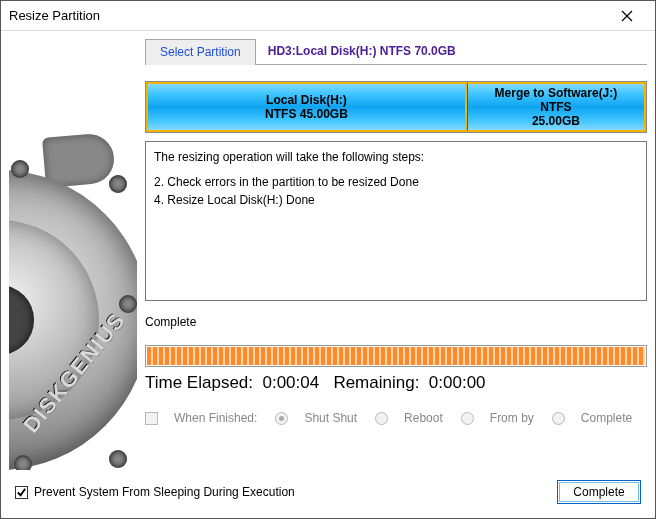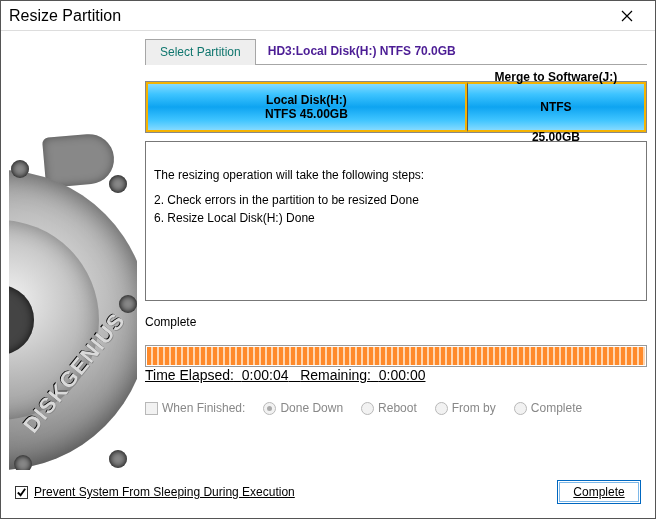--- a/index.html
+++ b/index.html
@@ -1,52 +1,52 @@
 <!DOCTYPE html>
 <html><head>
 <meta charset="utf-8">
 <style>
   * { box-sizing: border-box; margin: 0; padding: 0; }
   body { font-family: "Segoe UI", Tahoma, sans-serif; font-size: 12px; background: #fff; color: #000; }
   .window { width: 656px; height: 519px; border: 1px solid #555; display: flex; flex-direction: column; background: #fff; }
   .titlebar { height: 30px; display: flex; align-items: center; padding: 0 8px; border-bottom: 1px solid #ddd; }
-  .titlebar-title { flex: 1; font-size: 16px; }
+  .titlebar-title { flex: 1; font-size: 13px; }
   .close-btn { width: 40px; height: 28px; display:flex; align-items:center; justify-content:center; font-size:16px; cursor:pointer; }
   .close-btn svg { width:12px; height:12px; stroke:#000; stroke-width:1.2; }
   .body { flex:1; display:flex; padding: 7px 8px 0 8px; gap:8px; }
   .side-image { width:128px; flex:none; display:flex; align-items:flex-end; justify-content:center; }
   .disk-art { width:128px; height:370px; position:relative; overflow:hidden; }
   .disk-circle { position:absolute; border-radius:50%; }
   .d1 { width:300px; height:300px; left:-160px; top:70px; background: radial-gradient(circle at 60% 40%, #e8e8e8 0%, #bfbfbf 30%, #8d8d8d 60%, #5a5a5a 100%); box-shadow: inset 0 0 30px rgba(0,0,0,.5); }
   .d2 { width:200px; height:200px; left:-110px; top:120px; background: radial-gradient(circle at 55% 40%, #f1f1f1 0%, #cfcfcf 30%, #9e9e9e 70%, #6d6d6d 100%); box-shadow: inset 0 0 20px rgba(0,0,0,.3); }
   .d3 { width:70px; height:70px; left:-45px; top:185px; background:#444; box-shadow: inset 0 0 10px rgba(0,0,0,.8); }
   .screw { width:18px; height:18px; background:#888; border-radius:50%; box-shadow: inset 0 0 6px #000; position:absolute; }
   .s1 { left:2px; top:60px; } .s2 { left:100px; top:75px; } .s3 { left:110px; top:195px; } .s4 { left:5px; top:355px; } .s5 { left:100px; top:350px;}
   .bracket { position:absolute; left:35px; top:35px; width:70px; height:50px; background:#888; border-radius:10px 40px 40px 10px; transform:rotate(-5deg); box-shadow: inset 0 0 10px rgba(0,0,0,.4);}
   .brand { position:absolute; left:-8px; top:260px; font-weight:900; font-size:22px; color:#d9d9d9; letter-spacing:1px; transform:rotate(-51deg); text-shadow:0 1px 0 #888, 0 -1px 0 #000; }
   .main { flex:1; display:flex; flex-direction:column; }
   .tabrow { display:flex; align-items:center; border-bottom:1px solid #a6a6a6; }
-  .tab { padding:5px 14px 6px; color:#0f766e; border:1px solid #a6a6a6; border-bottom:none; background:#eee; position:relative; top:1px; font-size:12px; }
+  .tab { padding:5px 14px 6px; color:#1d4ed8; border:1px solid #a6a6a6; border-bottom:none; background:#eee; position:relative; top:1px; font-size:12px; }
   .tabdesc { padding:0 0 0 12px; color:#4c1d95; font-weight:600; font-size:12px; }
   .partbar { margin-top:16px; height:52px; border:1px solid #888; display:flex; }
   .partseg { display:flex; flex-direction:column; align-items:center; justify-content:center; font-size:12px; font-weight:600; background: linear-gradient(to bottom, #84daff 0%, #3ec4ff 22%, #0ea4f1 50%, #3ec4ff 78%, #84daff 100%); }
-  .partseg + .partseg { border-left:1px solid #555;gap:16px; }
+  .partseg + .partseg { border-left:1px solid #555; }
   .seg0 { flex:45; border:2px solid #f5b300; }
   .seg1 { flex:25; border:2px solid #f5b300; }
-  .steps { margin-top:8px; border:1px solid #777; padding:24px 8px; height:160px; font-size:12px; line-height:1.55; background:#fff; }
+  .steps { margin-top:8px; border:1px solid #777; padding:6px 8px; height:160px; font-size:12px; line-height:1.55; background:#fff; }
   .status-label { margin-top:14px; font-size:12px; }
   .progress-wrap { margin-top:16px; height:22px; border:1px solid #999; padding:1px; background:#fff; }
   .progress-fill { height:100%; background: repeating-linear-gradient(90deg, #ff8a2a 0 4px, #ffd6b0 4px 6px); }
-  .times { font-size:14px;text-decoration:underline; }
+  .times { margin-top:6px; font-size:17px; }
   .opts { margin-top:18px; display:flex; align-items:center; gap:18px; font-size:12px; color:#888; }
-  .opts label, .opts span { display:flex; align-items:center; gap:4px; }
+  .opts label, .opts span { display:flex; align-items:center; gap:16px; }
   .chk-dis { width:13px; height:13px; border:1px solid #b8b8b8; background:#f2f2f2; display:inline-block; }
   .rad-dis { width:13px; height:13px; border:1px solid #b8b8b8; border-radius:50%; background:#f2f2f2; display:inline-block; position:relative; }
   .rad-dis.sel::after { content:""; position:absolute; width:5px; height:5px; background:#aaa; border-radius:50%; top:3px; left:3px; }
-  .footer { display:flex; align-items:center; padding:10px 14px 14px 14px; gap:12px;text-decoration:underline; }
+  .footer { display:flex; align-items:center; padding:10px 14px 14px 14px; gap:12px; }
   .footer-chk { display:flex; align-items:center; gap:6px; font-size:12px; flex:1; }
   .chk-live { width:13px; height:13px; border:1px solid #333; background:#fff; display:inline-flex; align-items:center; justify-content:center; }
   .chk-live svg { width:11px; height:11px; stroke:#000; stroke-width:2; fill:none; }
   .btn { min-width:84px; padding:4px 12px; border:1px solid #0067c0; background:#fff; font-size:12px; cursor:pointer; outline:1px solid #7eb8e8; outline-offset:-3px;}
 </style>
 </head>
 <body>
 
 <div class="window">
   <div class="titlebar">
@@ -89,21 +89,21 @@
           <div>Merge to Software(J:)</div>
           <div>NTFS</div>
           <div>25.00GB</div>
         </div>
       </div>
 
       <div class="steps">
         <div>The resizing operation will take the following steps:</div>
         <div style="height:6px"></div>
         <div>2. Check errors in the partition to be resized    Done</div>
-        <div>6. Resize Local Disk(H:)    Done</div>
+        <div>4. Resize Local Disk(H:)    Done</div>
       </div>
 
       <div class="status-label">Complete</div>
 
       <div class="progress-wrap">
         <div class="progress-fill" style="width:100%"></div>
       </div>
 
       <div class="times">
         <span>Time Elapsed:</span>
@@ -112,21 +112,21 @@
         &nbsp;<span>0:00:00</span>
       </div>
 
       <div class="opts">
         <label>
           <span class="chk-dis"></span>
           <span>When Finished:</span>
         </label>
         <span>
           <span class="rad-dis sel"></span>
-          <span>Done Down</span>
+          <span>Shut Shut</span>
         </span>
         <span>
           <span class="rad-dis"></span>
           <span>Reboot</span>
         </span>
         <span>
           <span class="rad-dis"></span>
           <span>From by</span>
         </span>
         <span>

